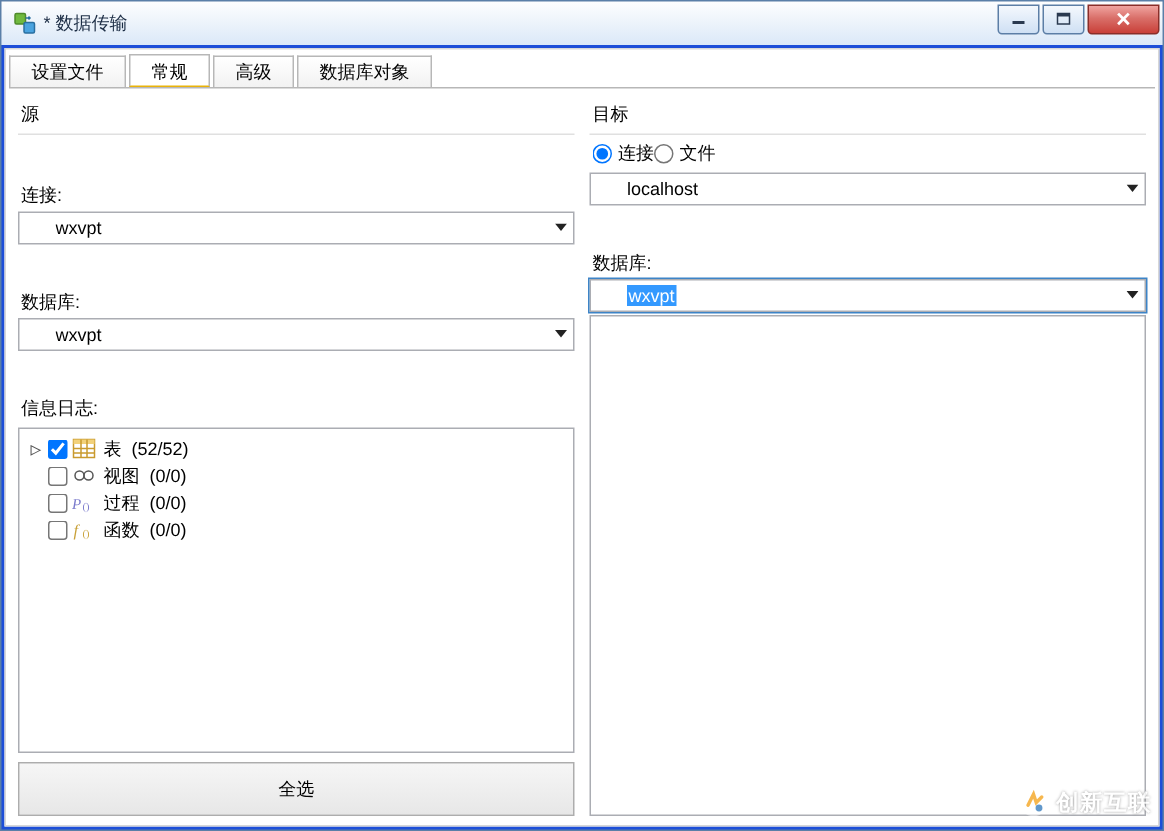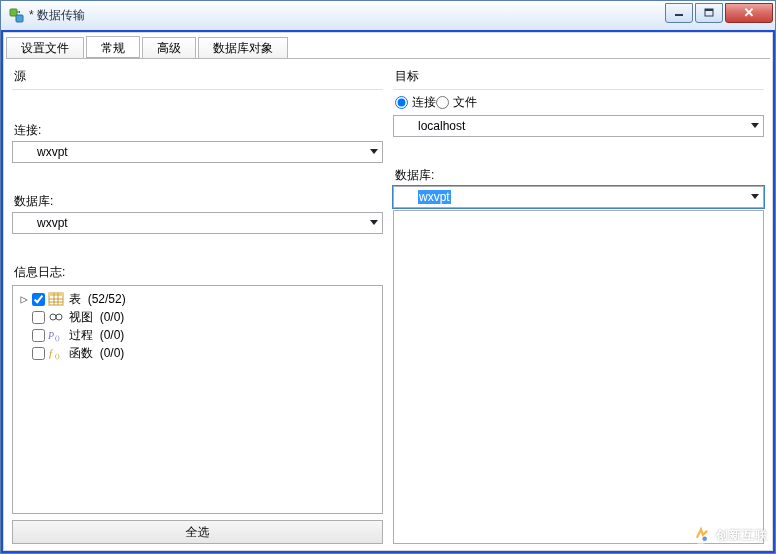--- a/index.html
+++ b/index.html
@@ -55,29 +55,29 @@
   .tree-row { display:flex; align-items:center; height:18px; gap:3px; padding-left:4px; }
   .tree-row .expander { width:10px; text-align:center; color:#555; font-family: monospace; cursor:default; }
   .tree-row .spacer { width:10px; }
   .tree-row input[type=checkbox] { width:13px; height:13px; margin:0; }
   .ico { width:16px; height:14px; display:flex; align-items:center; justify-content:center; }
   .ico svg { width:16px; height:14px; }
   .tree-label { padding-left:2px; }
 
   
   .btn-row { display:flex; gap:10px; margin-top:6px; }
-  .btn { flex:1; height:24px; border:1px solid #adadad; background: linear-gradient(#f6f6f6,#e7e7e7); display:flex; align-items:center; justify-content:center; cursor:default; }
+  .btn { flex:1; height:36px; border:1px solid #adadad; background: linear-gradient(#f6f6f6,#e7e7e7); display:flex; align-items:center; justify-content:center; cursor:default; }
 
   
   .big-empty { flex:1; border:1px solid #abadb3; background:#fff; margin-top:2px; }
 
   
   .watermark { position:absolute; right:4px; bottom:4px; display:flex; align-items:center; gap:4px; opacity:0.8; pointer-events:none; }
   .watermark .wm-logo { width:22px; height:22px; }
-  .watermark .wm-text { color:#fff; font-size:12px; font-weight:bold; text-shadow:0 0 2px #888; letter-spacing:1px; }
+  .watermark .wm-text { color:#fff; font-size:15px; font-weight:bold; text-shadow:0 0 2px #888; letter-spacing:1px; }
 </style>
 </head>
 <body>
 
 <div class="titlebar">
   <span class="app-icon">
     <svg viewBox="0 0 16 16">
       <rect x="1" y="1" width="7" height="7" rx="1" fill="#6fb93f" stroke="#4e8a2b"></rect>
       <rect x="7" y="7" width="7" height="7" rx="1" fill="#4aa3df" stroke="#2a6fa0"></rect>
       <path d="M8 4 L11 4 M10 3 L11 4 L10 5" stroke="#2a6fa0" stroke-width="1" fill="none"></path>

